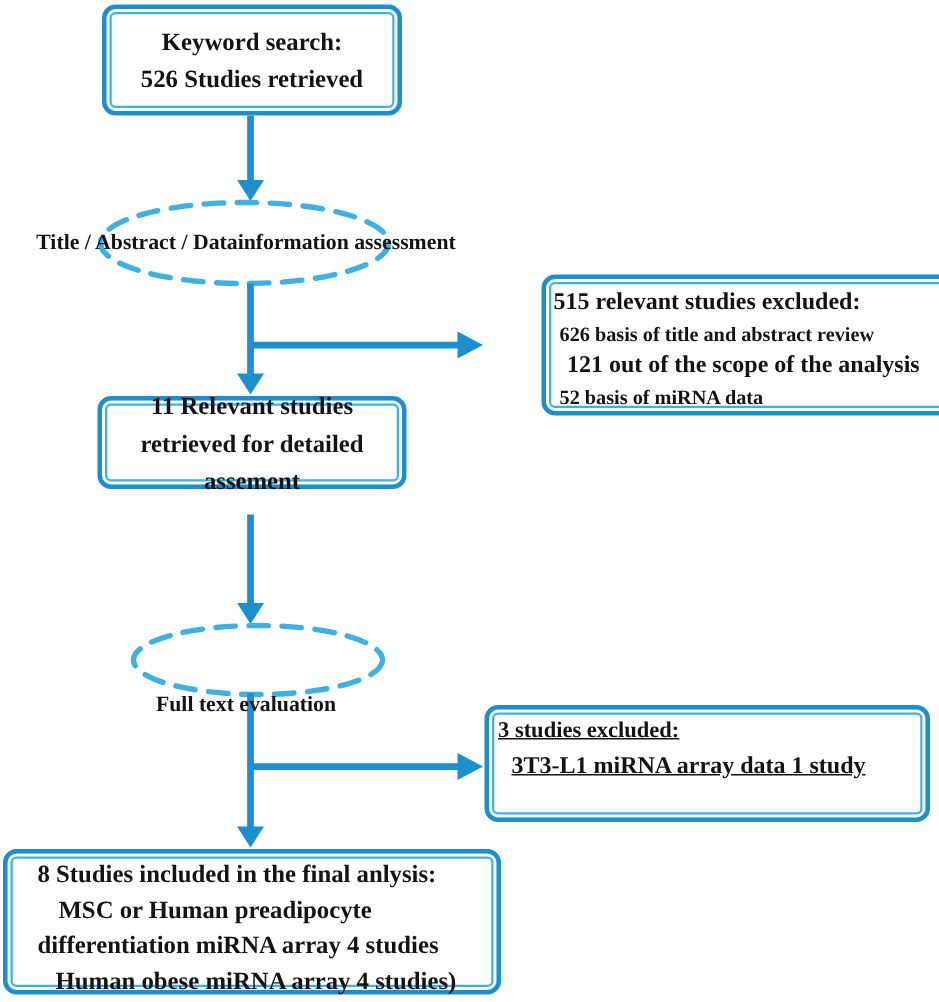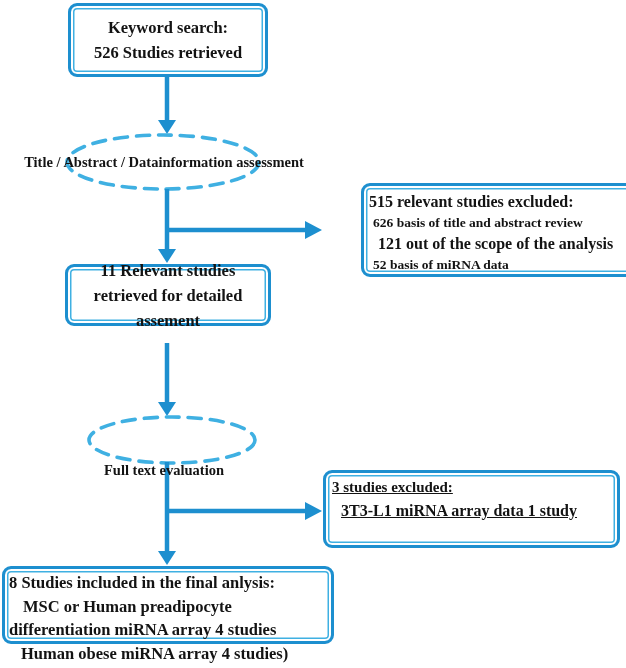--- a/index.html
+++ b/index.html
@@ -72,21 +72,21 @@
   .b5-line{font-size:16.5px;line-height:23.5px;white-space:nowrap;}
   .ind-14{margin-left:14px;}
   .ind-12{margin-left:12px;}
 
   #box-keyword{left:68px;top:3px;width:200px;height:74px;}
   #ellipse1-label{left:76px;top:138px;width:176px;height:48px;}
   #box-excluded515{left:325px;top:183px;width:296px;height:94px;padding:4px 5px;margin-left:36px;}
   #box-relevant11{left:65px;top:264px;width:206px;height:62px;}
   #ellipse2-label{left:88px;top:424px;width:152px;height:32px;margin-top:30px;}
   #box-excluded3{left:323px;top:470px;width:297px;height:78px;padding:3px 6px;text-decoration:underline;}
-  #box-included8{left:2px;top:566px;width:332px;height:78px;padding:2px 4px;}
+  #box-included8{left:2px;top:566px;width:332px;height:97px;padding:2px 20px;}
 </style>
 </head>
 <body>
 
 <div class="canvas">
 
   <svg class="connectors" viewBox="0 0 626 668" xmlns="http://www.w3.org/2000/svg">
 
     <g>
       <line class="arrow-line" x1="167" y1="77" x2="167" y2="121"></line>

